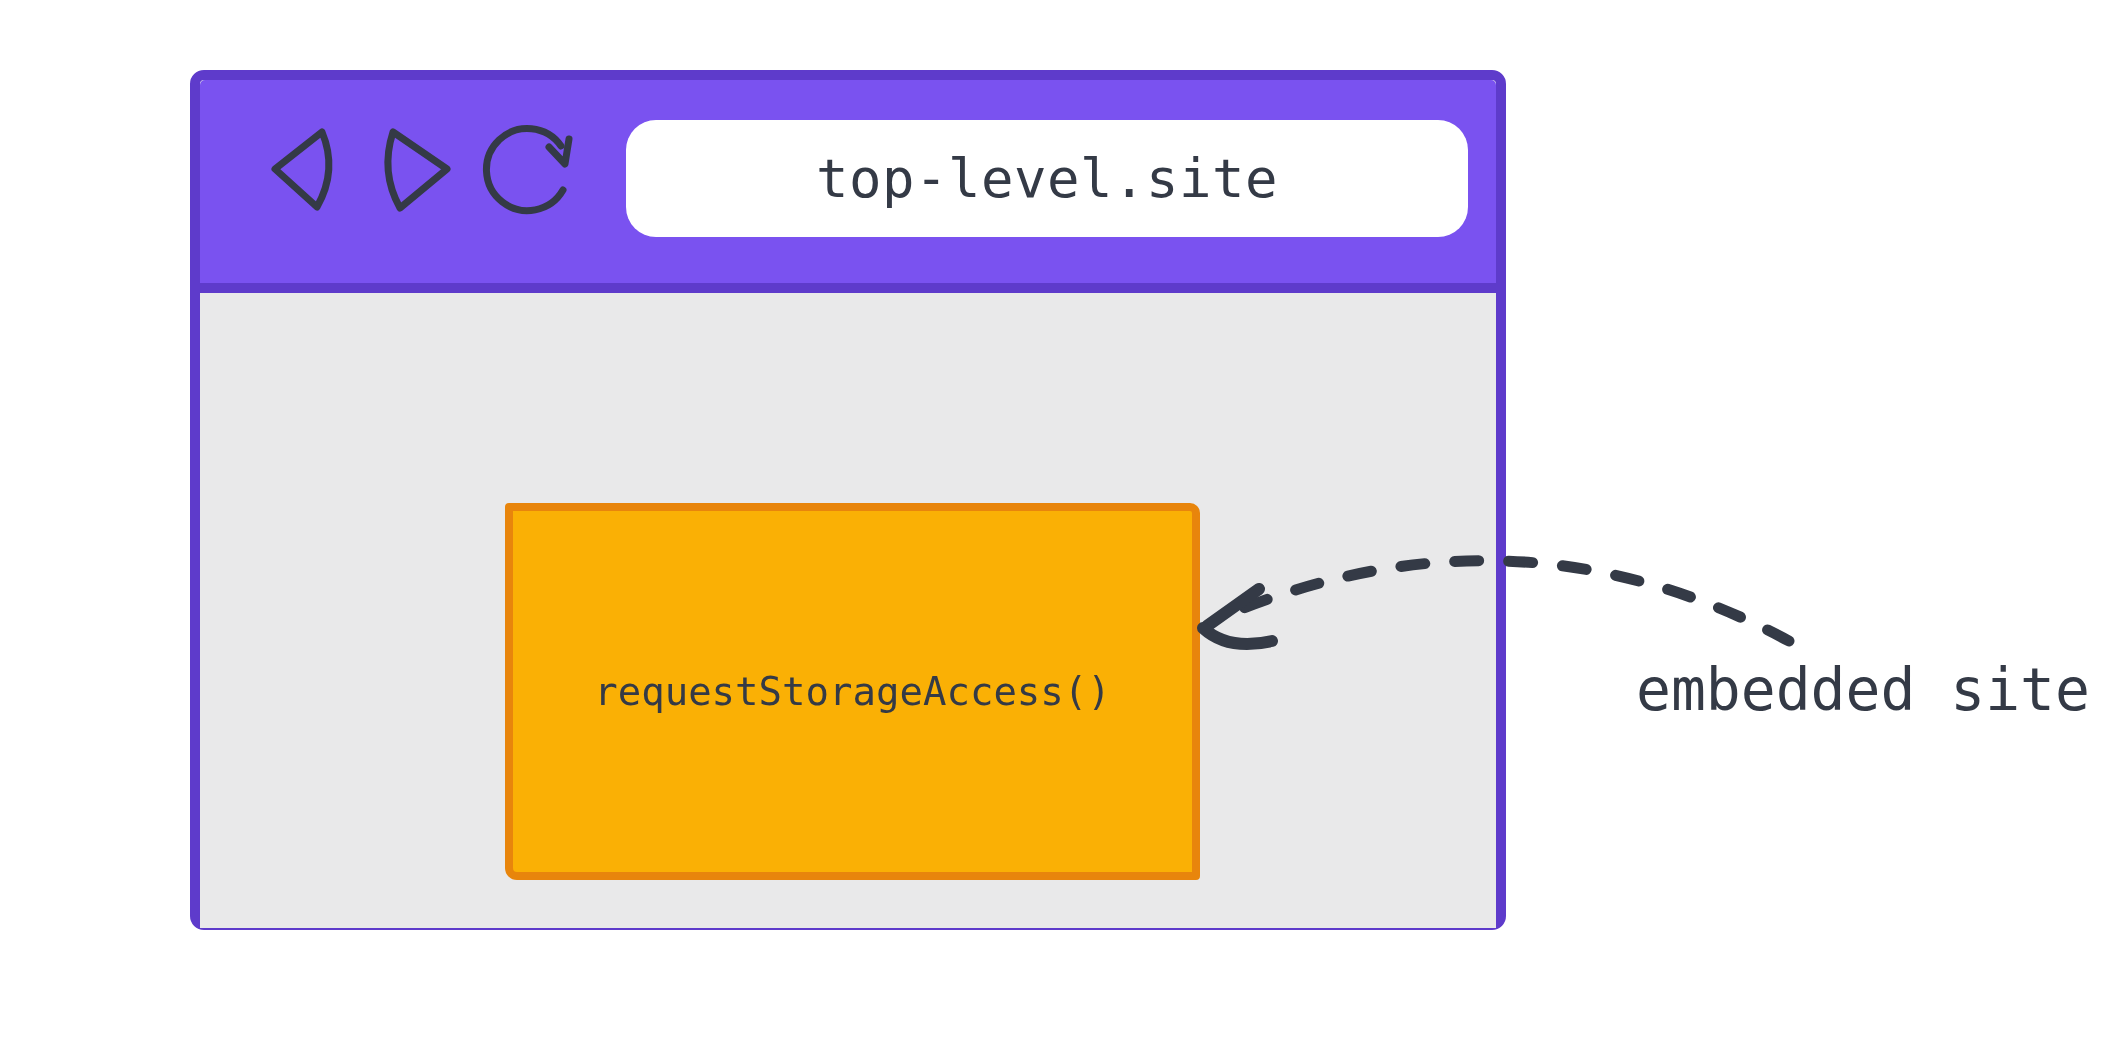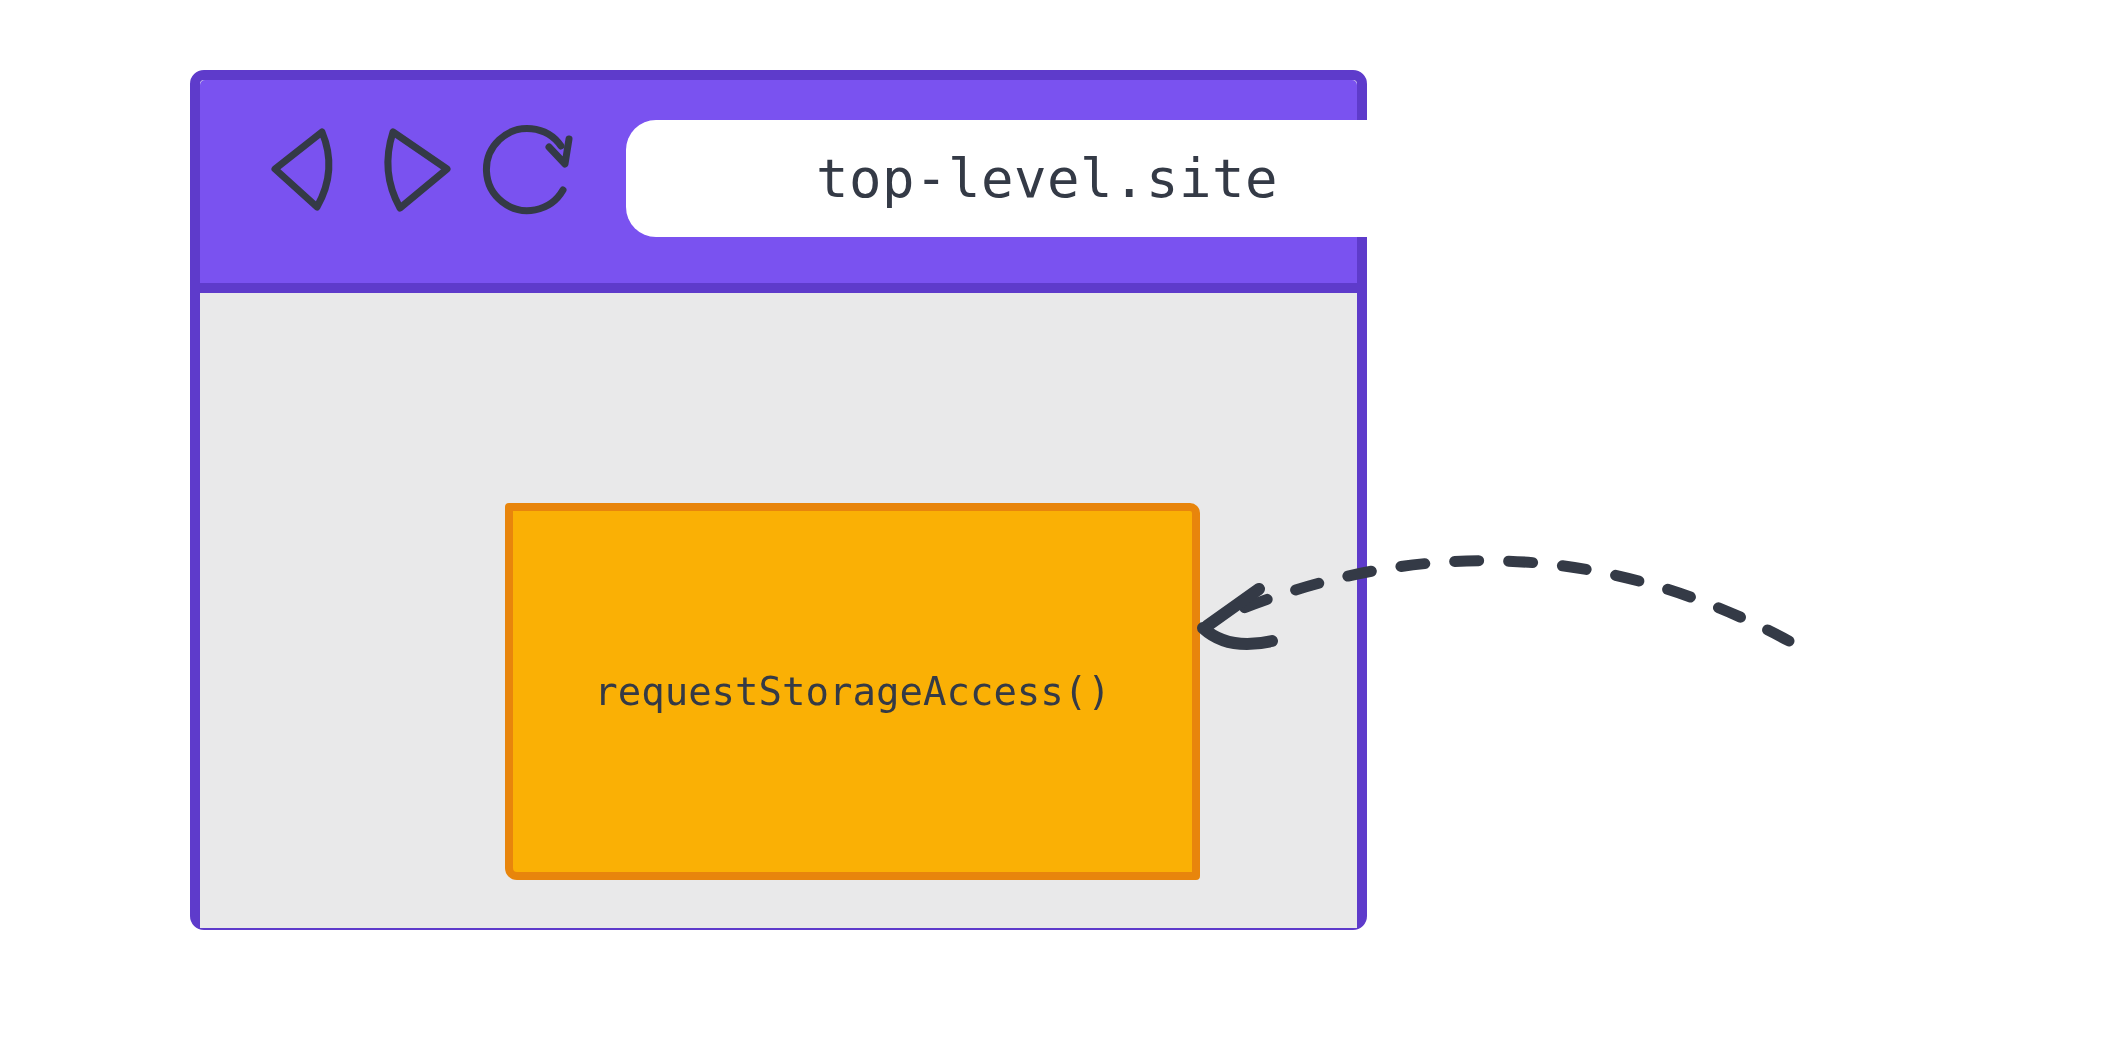--- a/index.html
+++ b/index.html
@@ -19,21 +19,21 @@
     font-family: "DejaVu Sans Mono", "Liberation Mono", monospace;
     overflow: hidden;
     position: relative;
   }
   .stage { position: absolute; inset: 0; }
 
   
   .browser-window {
     position: absolute;
     left: 190px; top: 70px;
-    width: 1177px; height: 860px;
+    width: 1316px; height: 860px;
     border: 10px solid var(--chrome-border);
     border-radius: 14px;
     background: var(--viewport-fill);
   }
   .browser-toolbar {
     position: relative;
     height: 213px;
     background: var(--chrome-fill);
     border-bottom: 10px solid var(--chrome-border);
     border-radius: 5px 5px 0 0;
@@ -128,14 +128,15 @@
   </div>
 
   <svg class="annotation-overlay" viewBox="0 0 2102 1056" xmlns="http://www.w3.org/2000/svg">
     <g>
       <path class="dashed-stroke" d="M 1789 641 Q 1515 494 1224 616"></path>
       <path class="arrowhead-stroke" d="M 1259 589 L 1207 626"></path>
       <path class="arrowhead-stroke" d="M 1203 628 Q 1228 651 1272 641"></path>
     </g>
   </svg>
 
+  <div class="embedded-site-label">embedded site</div>
 
 </div>
 
 </body></html>

